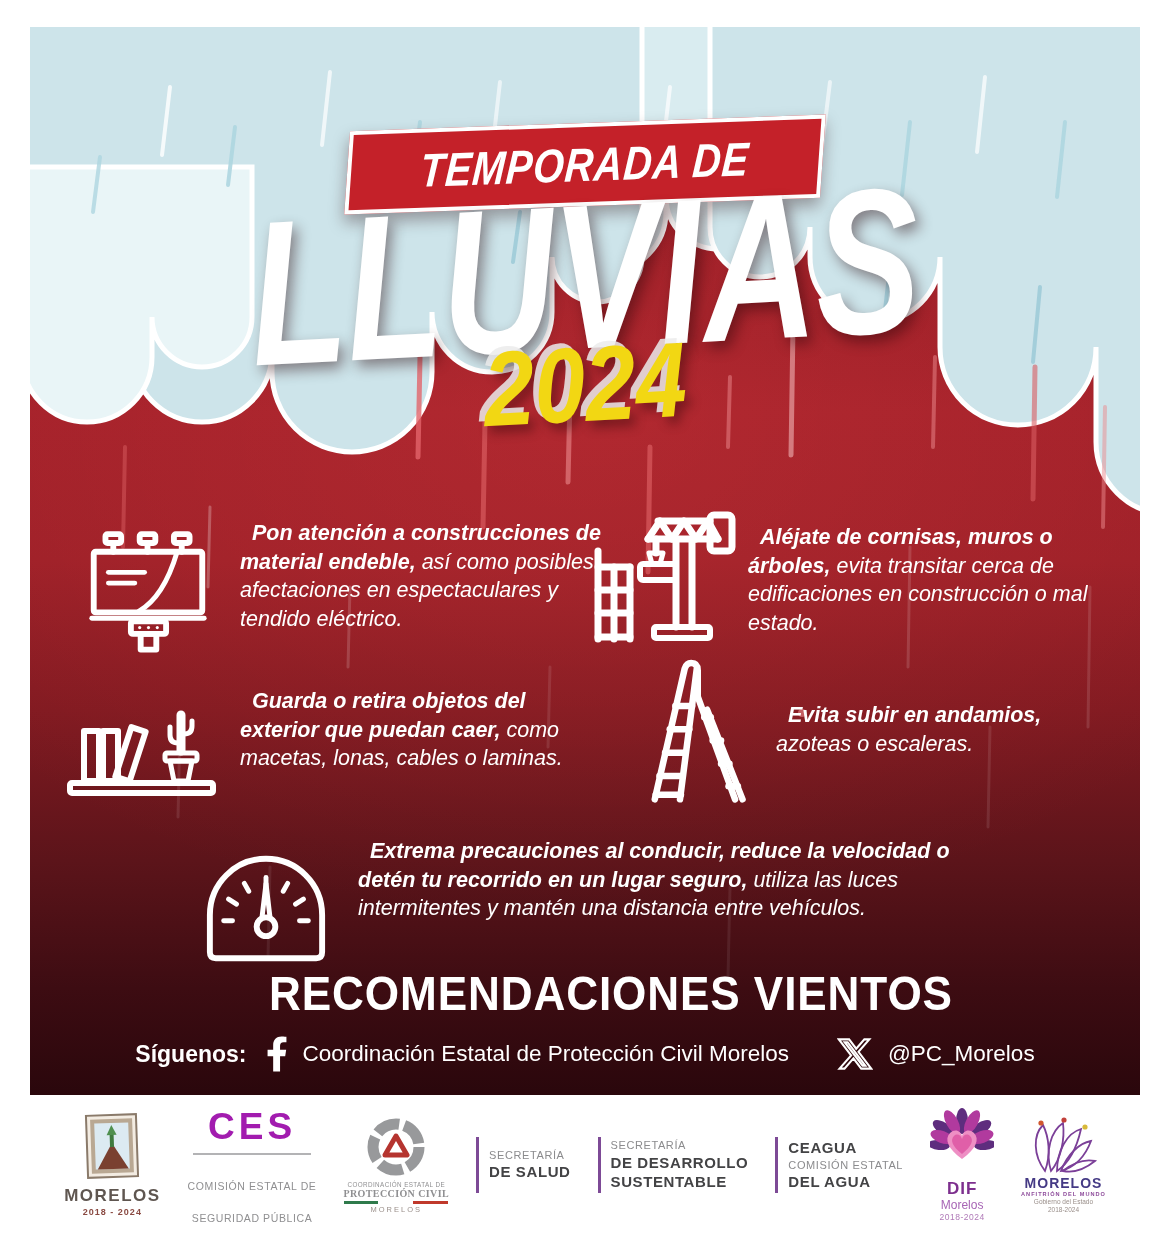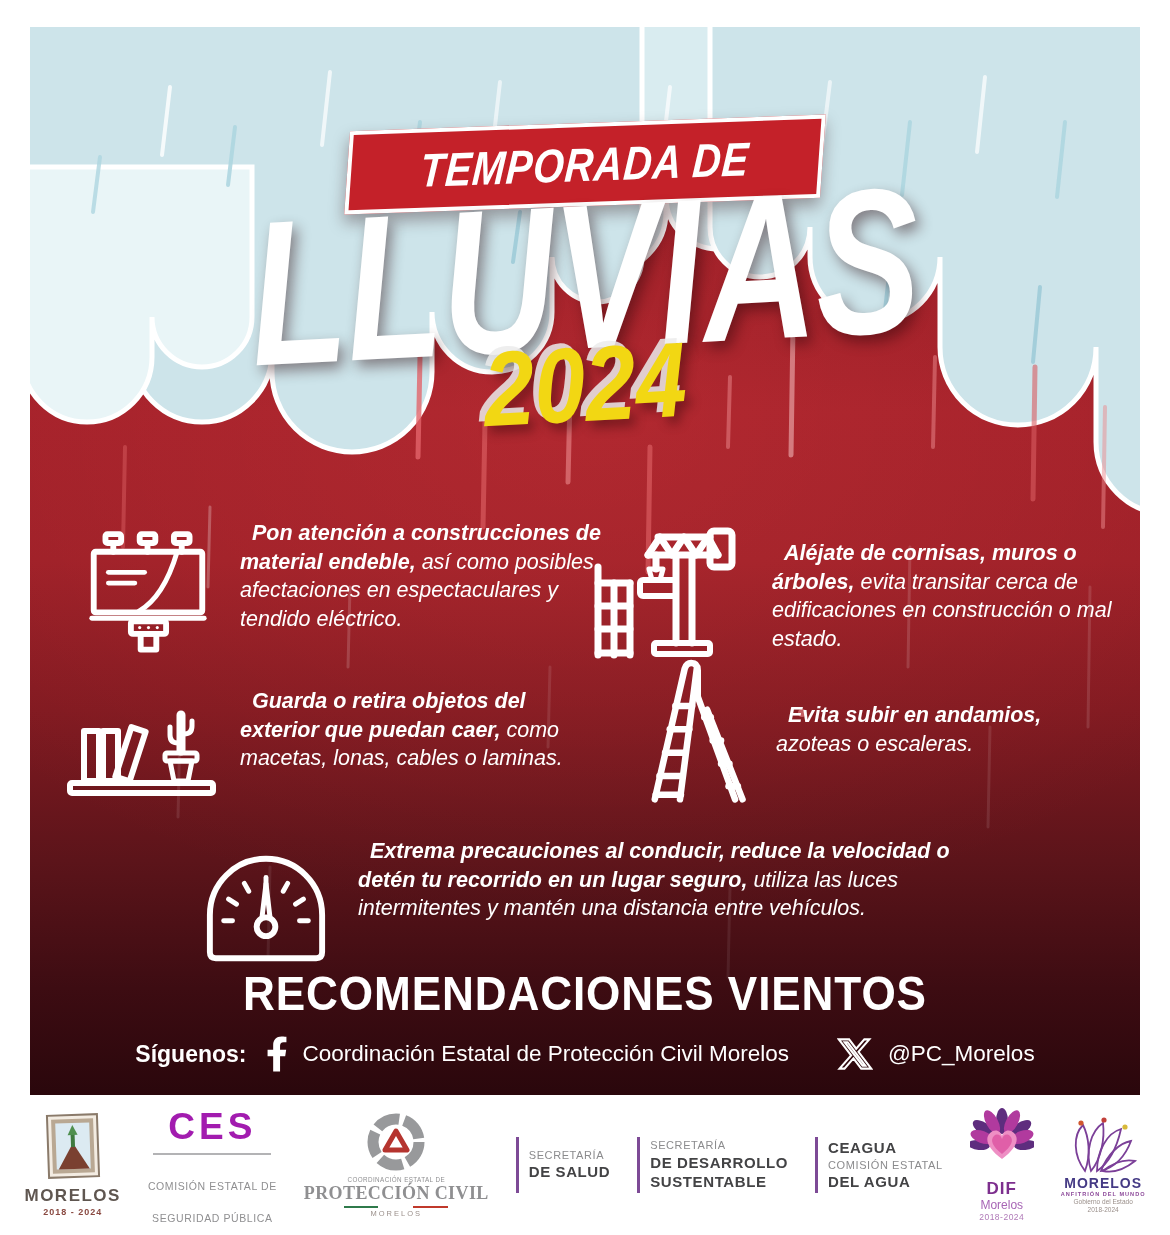--- a/index.html
+++ b/index.html
@@ -22,46 +22,46 @@
           text-shadow:6px 7px 16px rgba(40,5,8,.45);}
   .year{margin-top:-52px;color:#f2d713;font-weight:bold;font-style:italic;font-size:106px;
           transform:rotate(-3deg) scaleX(.86);white-space:nowrap;
           text-shadow:-6px -5px 0 rgba(235,235,235,.85), 6px 7px 12px rgba(50,7,9,.45);}
   
   .rec{position:absolute;display:flex;align-items:flex-start;z-index:4;}
   .rec svg{flex:0 0 auto;}
   .rec p{margin:0;color:#ffffff;font-style:italic;font-size:21.5px;line-height:1.33;}
   .rec p .lead{font-weight:bold;margin-left:12px;}
   #rec1{left:52px;top:492px;width:520px;gap:26px;}
-  #rec2{left:560px;top:498px;width:530px;gap:32px;}
+  #rec2{left:560px;top:482px;width:530px;gap:8px;}
   #rec3{left:36px;top:660px;width:530px;gap:22px;}
   #rec4{left:608px;top:626px;width:480px;gap:26px;}
   #rec5{left:172px;top:810px;width:770px;gap:28px;}
   
-  .section-title{position:absolute;left:0;top:938px;width:100%;text-align:center;z-index:4;}
+  .section-title{position:absolute;left:0;top:938px;width:100%;text-align:center;z-index:4;padding-left:26px;}
   .section-title span{display:inline-block;color:#fff;font-weight:bold;font-size:49px;letter-spacing:1px;
           transform:scaleX(.9);white-space:nowrap;}
   .social{position:absolute;left:0;top:1008px;width:100%;display:flex;justify-content:center;
           align-items:center;gap:15px;z-index:4;color:#fff;}
   .social .label{font-size:23px;font-weight:600;margin-right:4px;}
   .social .acct{font-size:22.5px;font-weight:500;}
   .social .xhandle{font-size:22.5px;font-weight:500;}
   .social svg{display:block;}
   .xgap{width:18px;}
   
   .footer{position:absolute;left:0;top:1095px;width:1170px;height:140px;background:#ffffff;
           display:flex;justify-content:center;align-items:center;gap:27px;}
   .flogo{display:flex;flex-direction:column;align-items:center;line-height:1.15;}
   .seal-name{font-size:17px;font-weight:600;color:#5f5650;letter-spacing:1.5px;margin-top:3px;}
   .seal-years{font-size:9px;font-weight:bold;color:#8a4a42;letter-spacing:1px;margin-top:2px;}
   .ces-abbr{font-size:37px;font-weight:bold;color:#a21caf;letter-spacing:4px;}
   .ces-line{width:118px;height:2px;background:#b3b3b5;margin:4px 0 5px;}
   .ces-sub{font-size:10.5px;color:#8f8f91;letter-spacing:.6px;text-align:center;margin-top:20px;}
   .pc-sub1{font-size:6.3px;color:#8f8f91;letter-spacing:.4px;margin-top:3px;}
-  .pc-sub2{font-family:"Liberation Serif",serif;font-size:18px;color:#8f8f91;letter-spacing:.4px;font-weight:bold;}
+  .pc-sub2{font-family:"Liberation Serif",serif;font-size:10px;color:#8f8f91;letter-spacing:.4px;font-weight:bold;}
   .pc-bar{width:104px;height:2.5px;margin:2px 0;
           background:linear-gradient(90deg,#2f7a4b 0 33%,#ffffff 33% 66%,#c0392b 66% 100%);}
   .pc-sub3{font-size:7.5px;color:#9a8f8a;letter-spacing:2px;}
   .gov-item{display:flex;align-items:center;}
   .gov-bar{width:3px;height:56px;background:#7d4a96;margin-right:10px;}
   .gov-txt{display:flex;flex-direction:column;line-height:1.3;}
   .gov-lt{font-size:11px;color:#8b8b8d;letter-spacing:.6px;}
   .gov-bd{font-size:15px;color:#434345;font-weight:bold;letter-spacing:.6px;}
   .dif-t1{font-size:17px;font-weight:bold;color:#7d2f8e;letter-spacing:1px;margin-top:18px;}
   .dif-t2{font-size:12px;color:#a765b5;}

